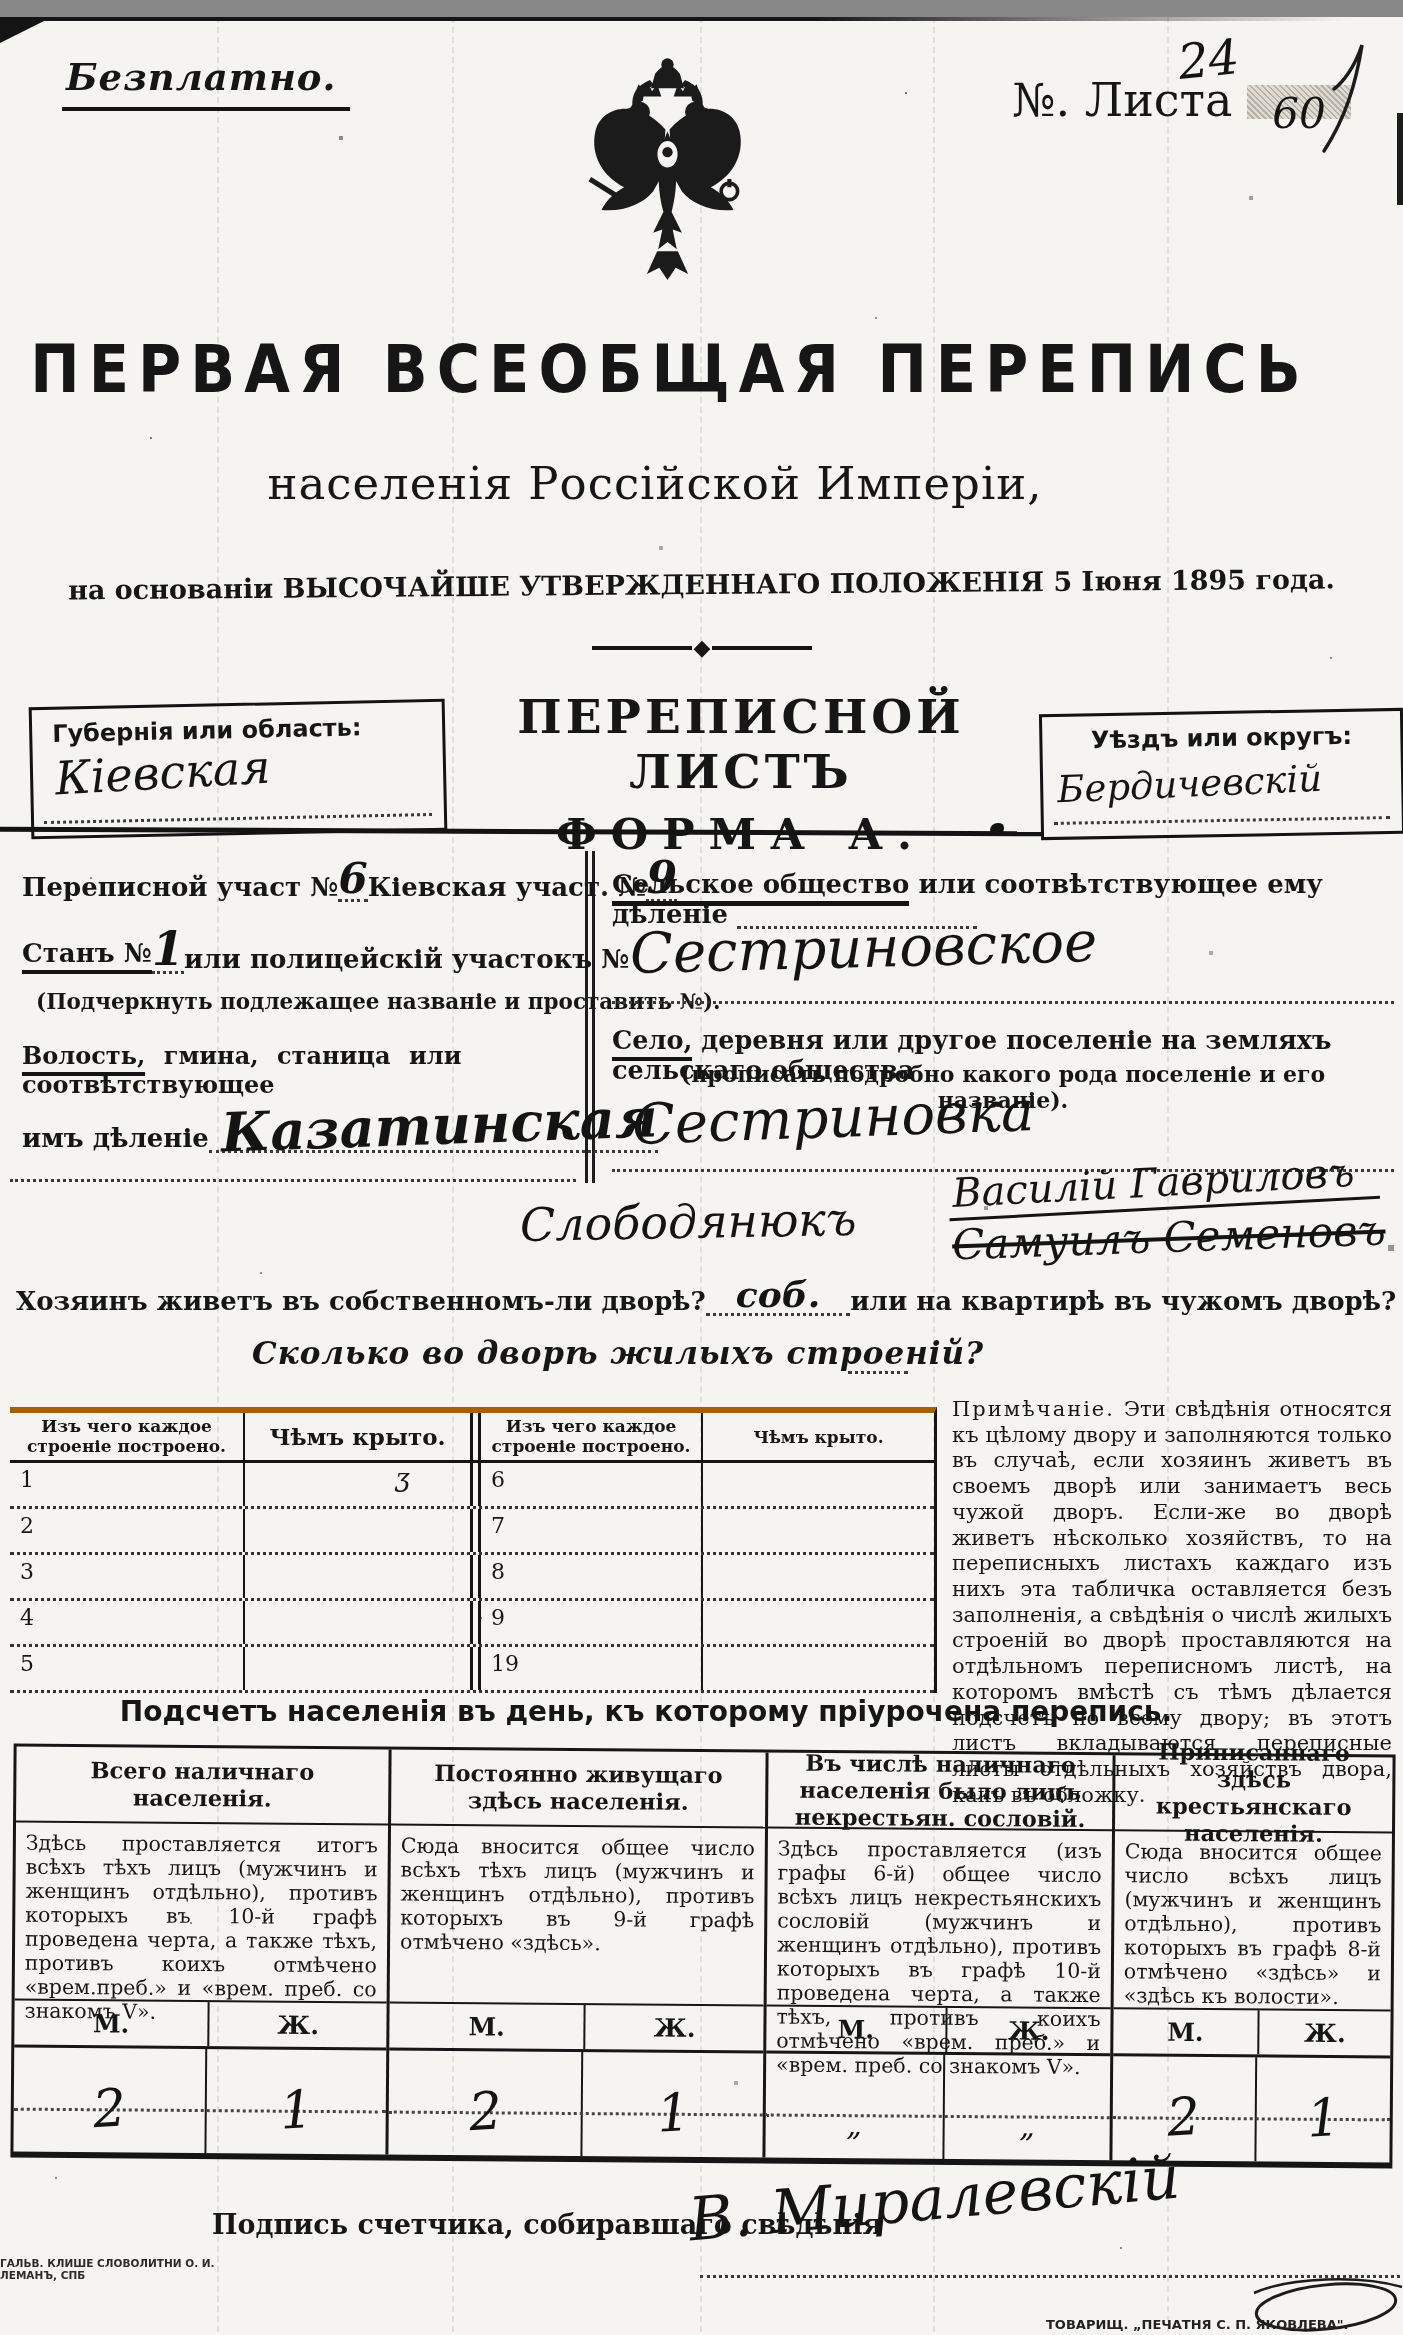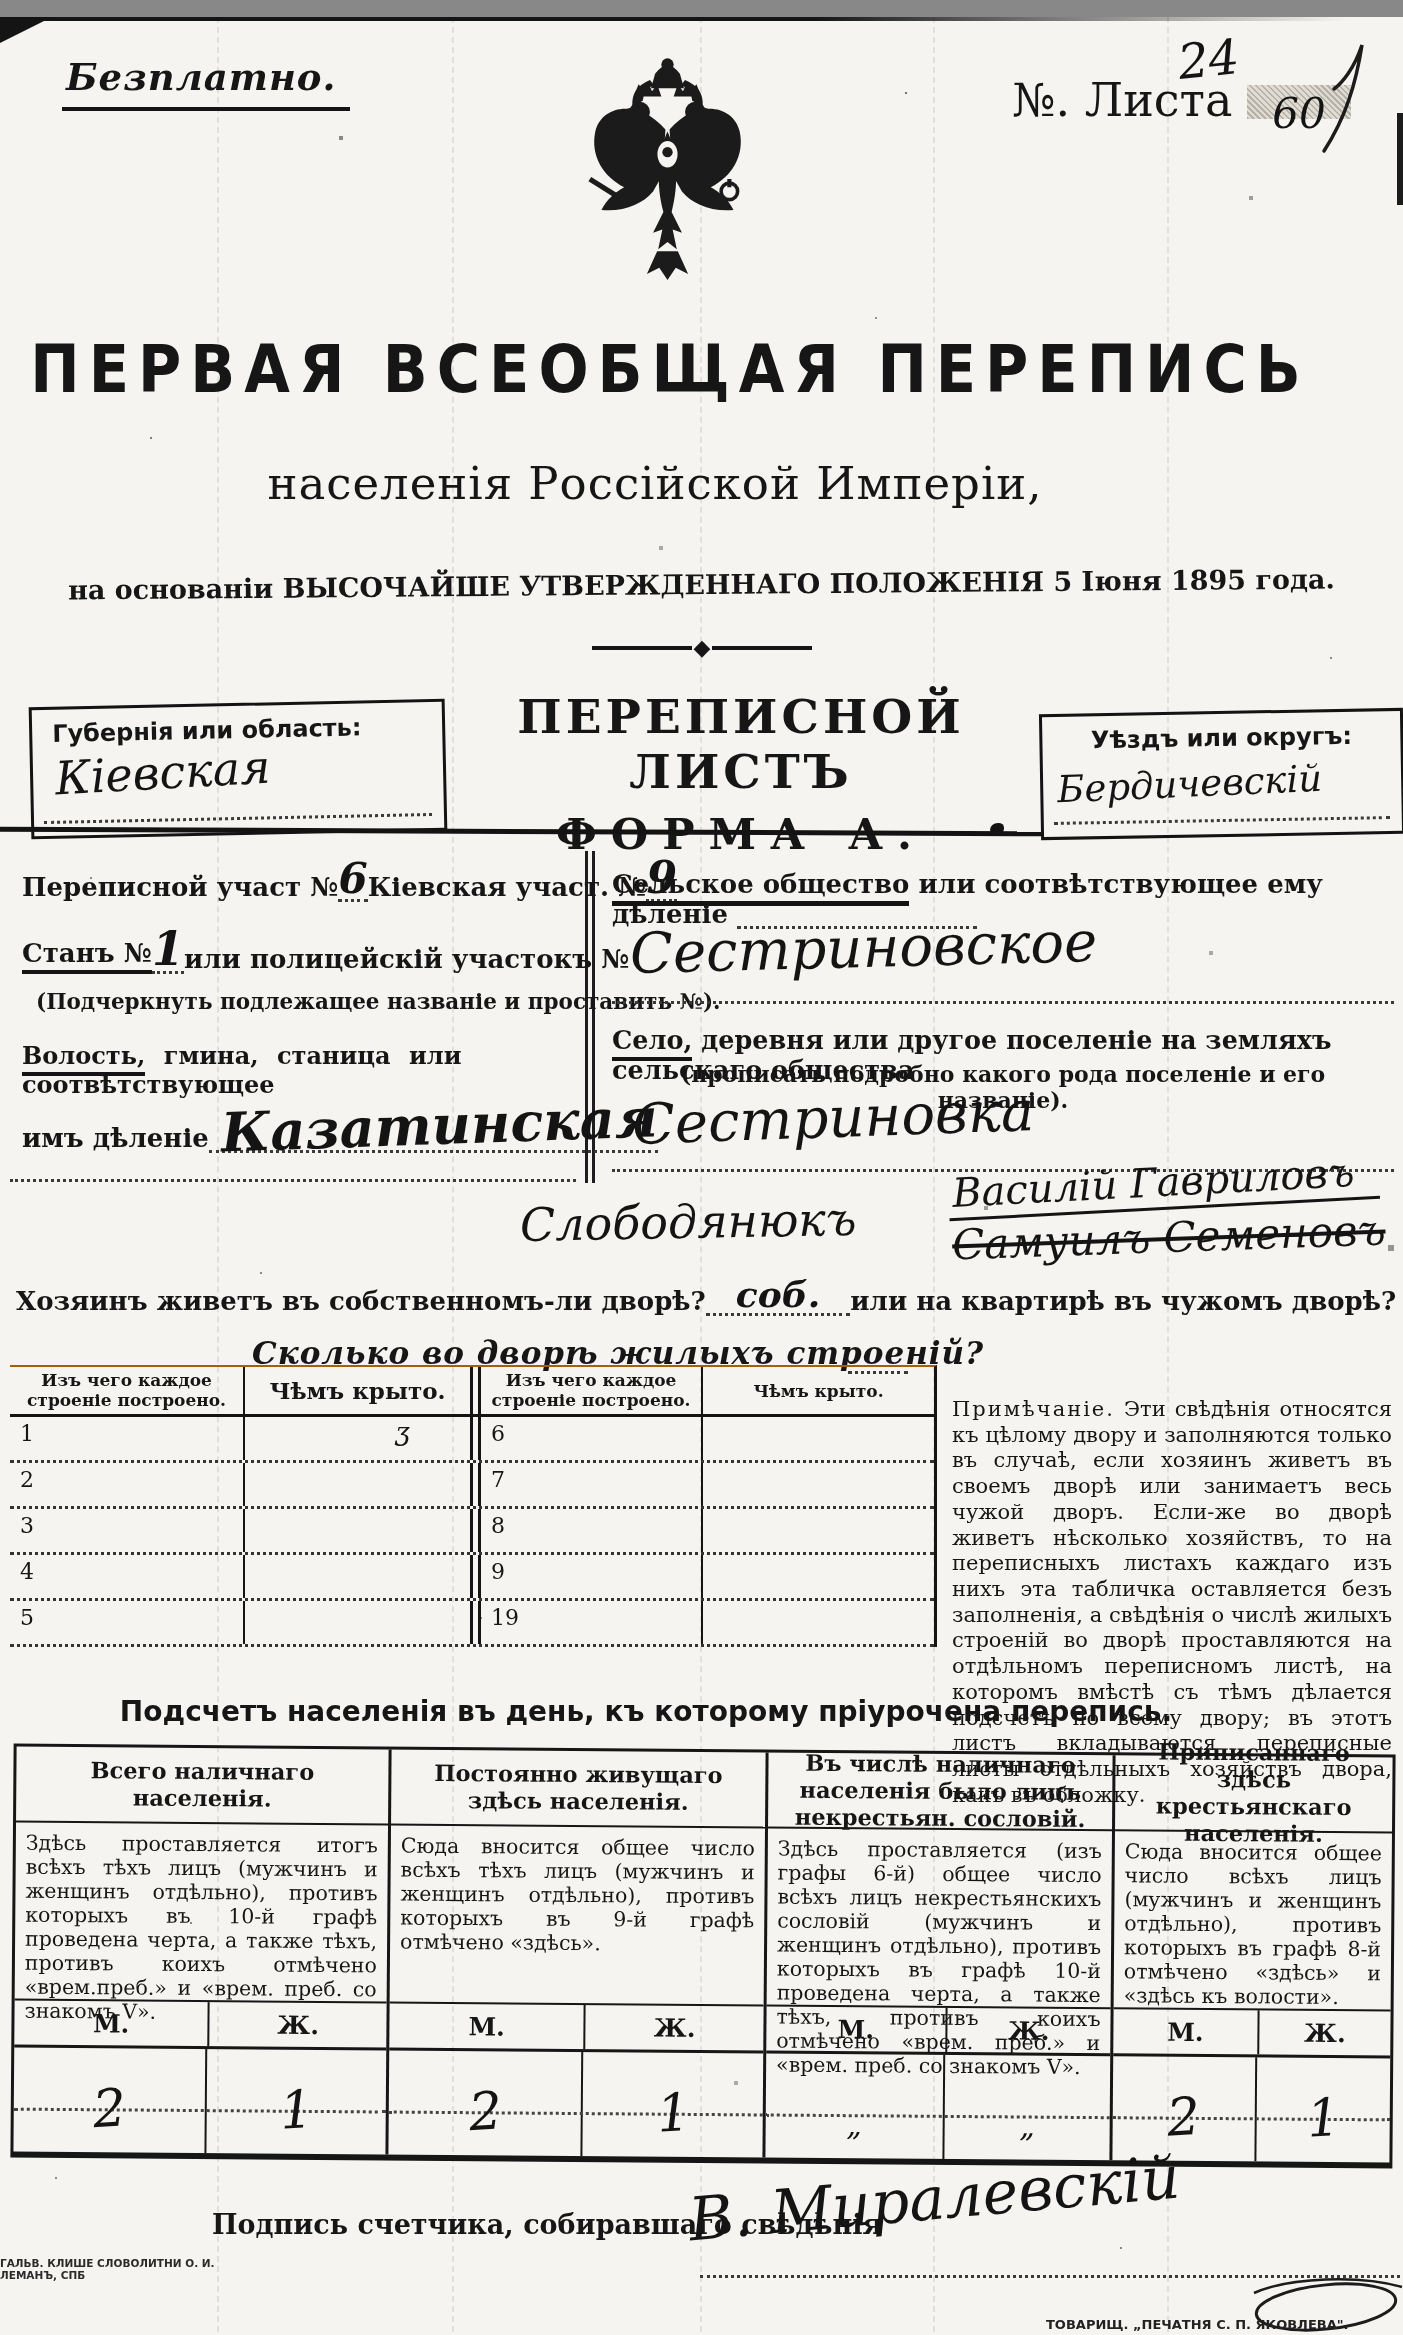--- a/index.html
+++ b/index.html
@@ -98,22 +98,22 @@
   [data-name="owner-value-above"]{position:absolute;left:948px;top:1142px;font-size:40px;
      transform:rotate(-3deg);border-bottom:3px solid #141414;padding:0 24px 2px 4px;}
   [data-name="owner-value-struck"]{position:absolute;left:952px;top:1196px;font-size:42px;
      transform:rotate(-2deg);text-decoration:line-through;text-decoration-thickness:4px;}
   [data-name="own-house-row"]{left:16px;top:1256px;width:1374px;}
   [data-name="own-house-value"]{font-size:36px;margin:0 0 -12px 0;padding:0 30px;}
 
   
   [data-name="buildings-heading"]{left:252px;top:1318px;font-style:italic;font-weight:700;font-size:31px;letter-spacing:1px;}
   [data-name="buildings-heading-dots"]{left:848px;top:1318px;width:60px;height:36px;}
-  [data-name="buildings-table"]{left:10px;top:1348px;width:924px;
-     border-top:2px solid #a16207;border-right:3px solid #141414;}
+  [data-name="buildings-table"]{left:10px;top:1390px;width:924px;
+     border-top:6px solid #a16207;border-right:3px solid #141414;}
   .bhead{display:flex;align-items:stretch;border-bottom:3px solid #141414;}
   .bh{display:flex;align-items:center;justify-content:center;text-align:center;font-weight:700;}
   .bh-mat{width:235px;font-size:17px;line-height:1.15;border-right:2px solid #141414;padding:4px 6px;box-sizing:border-box;}
   .bh-roof{width:225px;font-size:23px;}
   .bdbl{width:5px;border-left:3px solid #141414;border-right:3px solid #141414;align-self:stretch;}
   .bh-mat2{width:222px;font-size:17px;line-height:1.15;border-right:2px solid #141414;padding:4px 6px;box-sizing:border-box;}
   .bh-roof2{flex:1;font-size:17px;}
   .brow{display:flex;align-items:stretch;height:43px;border-bottom:3px dotted #333;}
   .bcA{width:235px;display:flex;border-right:2px solid #141414;box-sizing:border-box;}
   .bnum{width:40px;font-size:22px;padding:4px 0 0 10px;box-sizing:border-box;}

